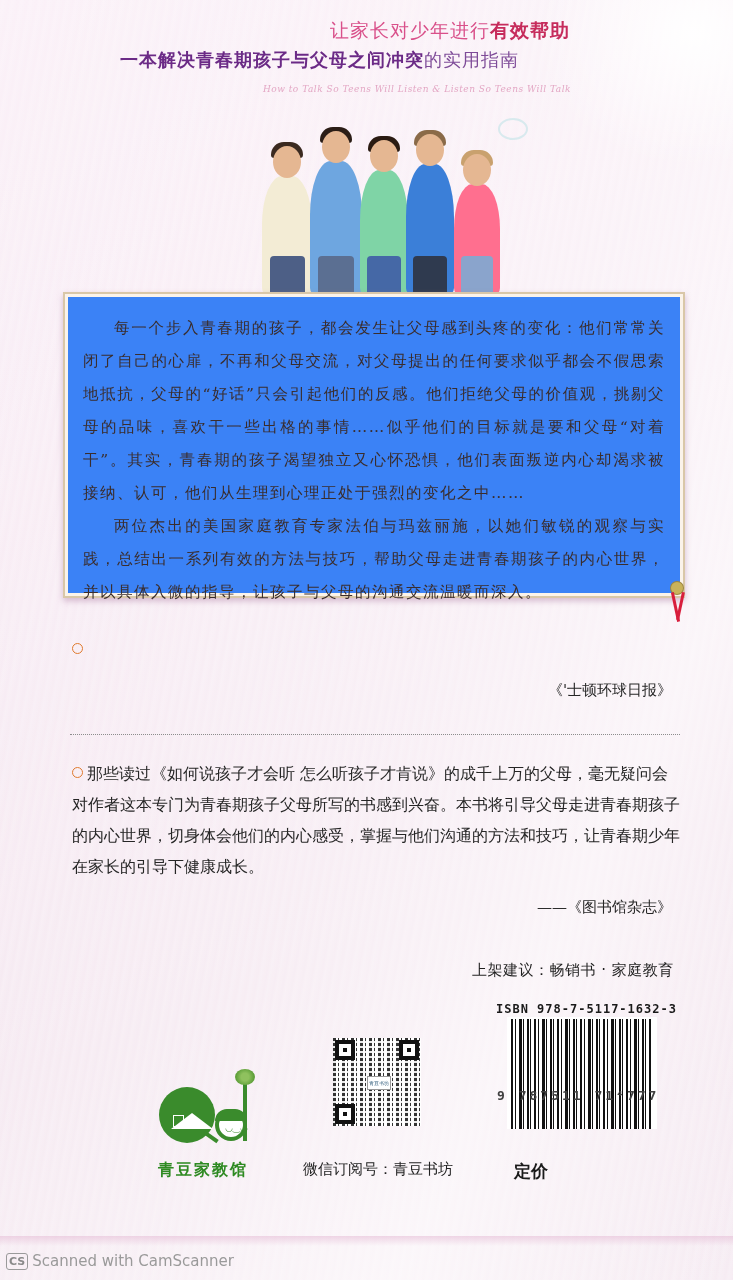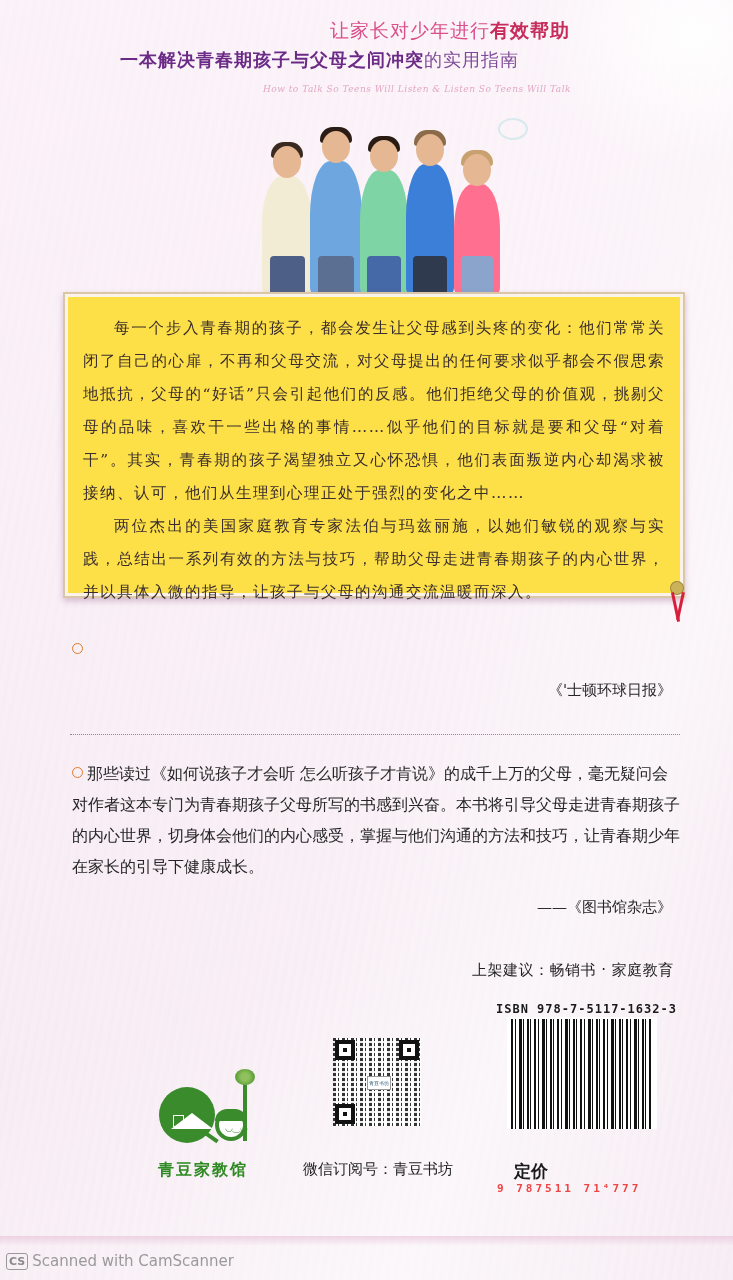--- a/index.html
+++ b/index.html
@@ -38,21 +38,21 @@
   }
   .photo {
     position: absolute; left: 258px; top: 128px; width: 250px; height: 168px;
   }
   .kid { position: absolute; bottom: 0; border-radius: 40% 40% 8px 8px; }
   .kid .head { position: absolute; left: 50%; transform: translateX(-50%); top: -30px; width: 28px; height: 32px; border-radius: 50%; background: #e5b792; }
   .kid .hair { position: absolute; left: 50%; transform: translateX(-50%); top: -34px; width: 32px; height: 16px; border-radius: 16px 16px 4px 4px; }
   .kid .legs { position: absolute; bottom: 0; left: 15%; width: 70%; height: 40px; background: #4d5f86; border-radius: 4px; }
   .quote-box {
     position: absolute; left: 63px; top: 292px; width: 622px; height: 306px;
-    background: #fde047;
+    background: #3b82f6;
     border: 2px solid #d9c7a8;
     box-shadow: 0 3px 6px rgba(170,120,160,0.45), inset 0 0 0 3px #fbf3ea;
     box-sizing: border-box;
     padding: 18px 18px 10px 18px;
   }
   .quote-box p {
     margin: 0; font-family: "DejaVu Serif", serif; font-size: 15.5px; line-height: 33px;
     color: #3a2d2d; text-indent: 2em; text-align: justify; letter-spacing: 1.5px;
   }
   .seal {
@@ -89,22 +89,22 @@
     position: absolute; left: 507px; top: 1017px; width: 150px; height: 112px;
     background: #fff;
   }
   .barcode .bars {
     position: absolute; left: 4px; right: 4px; top: 2px; bottom: 0;
     background: repeating-linear-gradient(90deg,
       #111 0 2px, #fff 2px 4px, #111 4px 5px, #fff 5px 8px, #111 8px 11px, #fff 11px 12px,
       #111 12px 13px, #fff 13px 16px, #111 16px 18px, #fff 18px 19px, #111 19px 20px, #fff 20px 23px);
   }
   .barcode-digits {
-    position: absolute; left: 497px; top: 1182px; font-family: "DejaVu Sans Mono", monospace;
-    font-size: 11px; font-weight: bold; letter-spacing: 3px; color: #ef4444; background: transparent;
+    position: absolute; left: 497px; top: 1088px; font-family: "DejaVu Sans Mono", monospace;
+    font-size: 13px; font-weight: bold; letter-spacing: 3px; color: #404040; background: transparent;
   }
   .price-label {
     position: absolute; left: 514px; top: 1160px; font-size: 17px; font-weight: bold; color: #1a1a1a;
   }
   .qr {
     position: absolute; left: 333px; top: 1038px; width: 88px; height: 88px;
     background: #fff;
   }
   .qr .finder {
     position: absolute; width: 20px; height: 20px; border: 4px solid #111; box-sizing: border-box; background: #fff;

